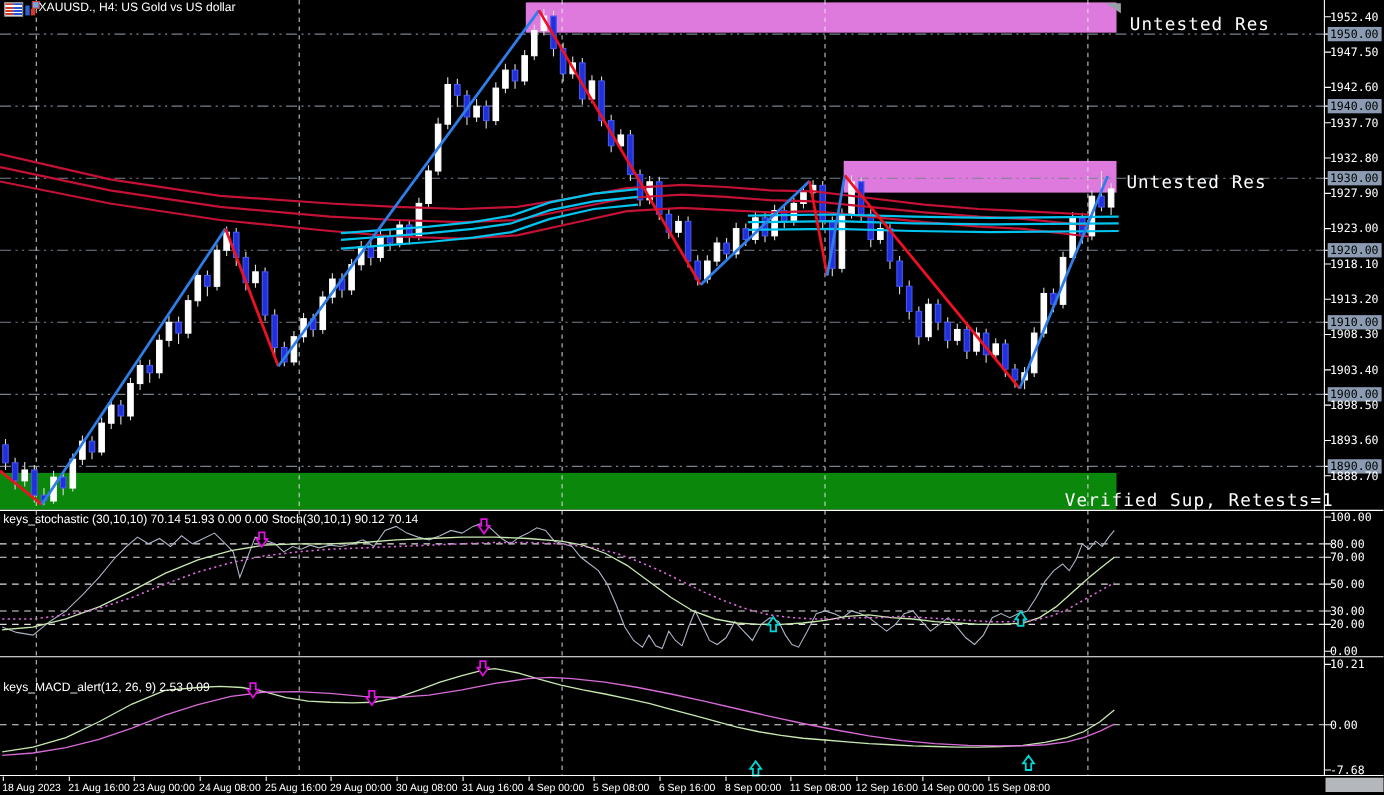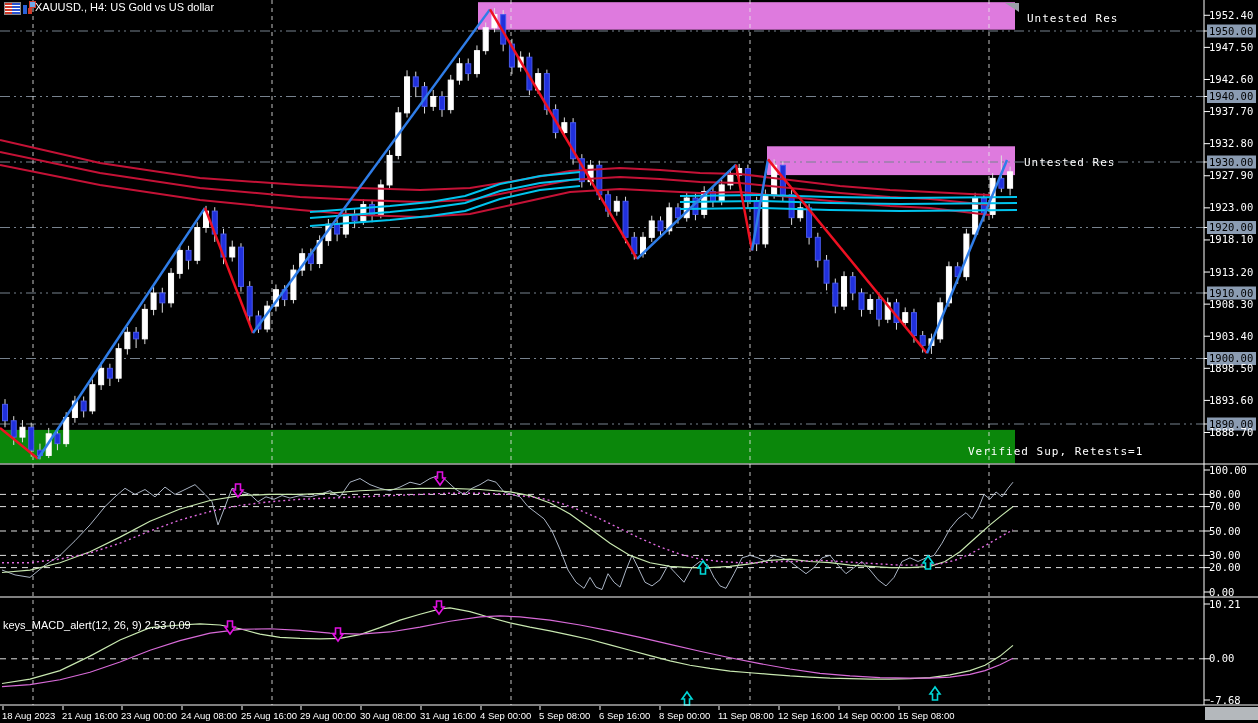--- a/index.html
+++ b/index.html
@@ -8,21 +8,21 @@
   .abs{position:absolute;}
   #title-bar{left:0;top:0;width:1258px;height:15px;}
   #title-text{left:35px;top:1px;font-family:"Liberation Sans",sans-serif;font-size:11px;color:#fff;white-space:nowrap;}
   .mt-icon1{left:4px;top:2px;width:15px;height:11px;background:#fff;border:1px solid #888;display:flex;}
   .mt-icon1 .col-r{width:7px;height:100%;background:repeating-linear-gradient(#d03a2a 0 2px,#fff 2px 3px);}
   .mt-icon1 .col-b{width:8px;height:100%;background:repeating-linear-gradient(#2a52d0 0 2px,#fff 2px 3px);}
   .mt-icon2{left:22px;top:1px;width:13px;height:13px;}
   .mt-icon2 .bar-blue{position:absolute;left:1px;top:4px;width:4px;height:9px;background:#2a62d8;}
   .mt-icon2 .bar-red{position:absolute;left:6px;top:7px;width:4px;height:6px;background:#d03a2a;}
   .mt-icon2 .flag{position:absolute;left:7px;top:0px;width:5px;height:5px;background:#6ea8e8;border:1px solid #d03a2a;}
-  .zone-label{font-size:11px;letter-spacing:1px;color:#fff;white-space:nowrap;}
+  .zone-label{font-size:16px;letter-spacing:1px;color:#fff;white-space:nowrap;}
   #zone-label-0{left:1027px;top:12px;}
   #zone-label-1{left:1024px;top:156px;}
   #zone-label-2{left:968px;top:445px;}
   .ind-label{font-family:"Liberation Sans",sans-serif;font-size:11px;color:#fff;white-space:nowrap;}
   #stoch-label{left:3px;top:466px;}
   #macd-label{left:3px;top:599px;margin-top:20px;}
   #scroll-corner{left:1205px;top:707px;width:53px;height:13px;background:#b4b8bc;}
   svg{position:absolute;left:0;top:0;}
 </style>
 </head>
@@ -434,16 +434,17 @@
         <span class="bar-blue"></span>
         <span class="bar-red"></span>
       </span>
     <span id="title-text" class="abs">XAUUSD., H4: US Gold vs US dollar</span>
   </div>
 
   <div id="zone-label-0" class="abs zone-label">Untested Res</div>
   <div id="zone-label-1" class="abs zone-label">Untested Res</div>
   <div id="zone-label-2" class="abs zone-label">Verified Sup, Retests=1</div>
 
+  <div id="stoch-label" class="abs ind-label">keys_stochastic (30,10,10) 70.14 51.93 0.00 0.00 Stoch(30,10,1) 90.12 70.14</div>
   <div id="macd-label" class="abs ind-label">keys_MACD_alert(12, 26, 9) 2.53 0.09</div>
 
   <div id="scroll-corner" class="abs"></div>
 </div>
 
 </body></html>

